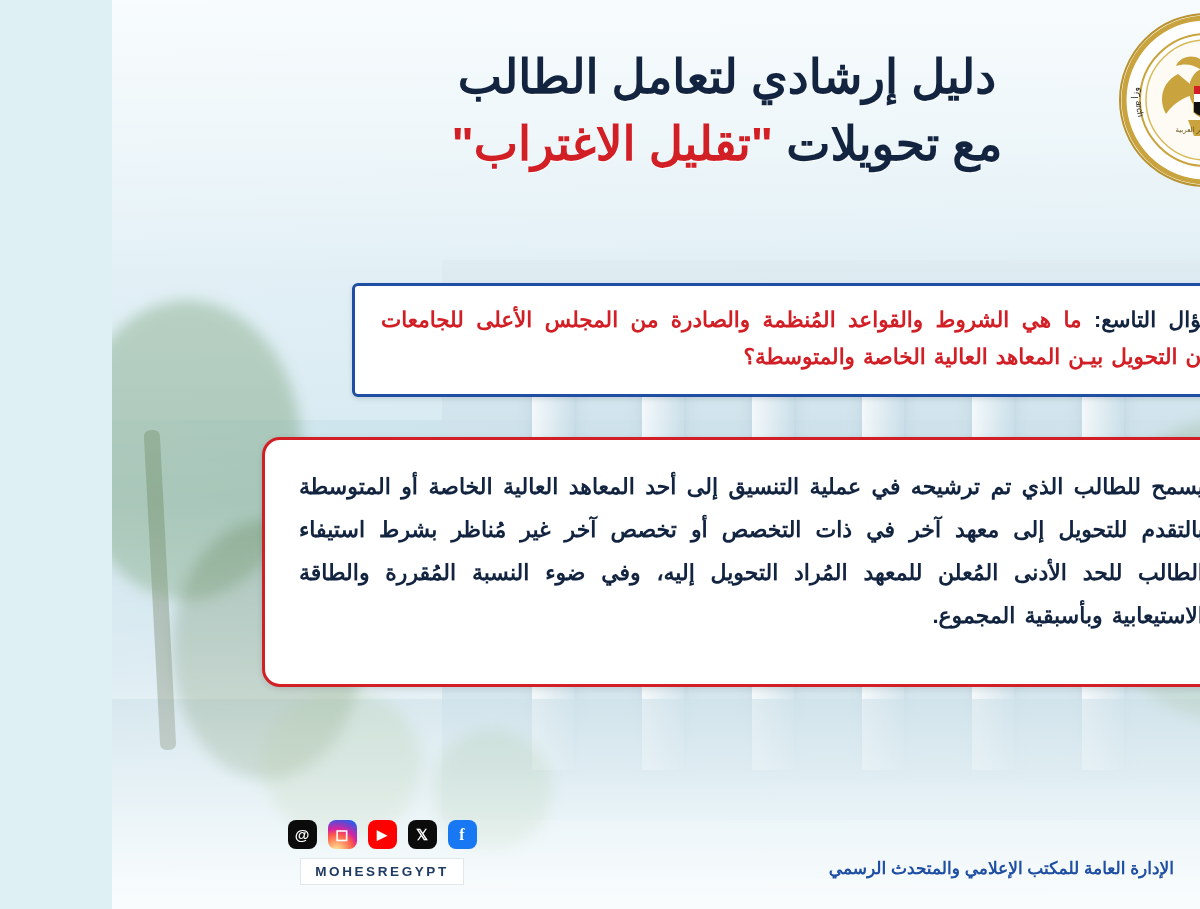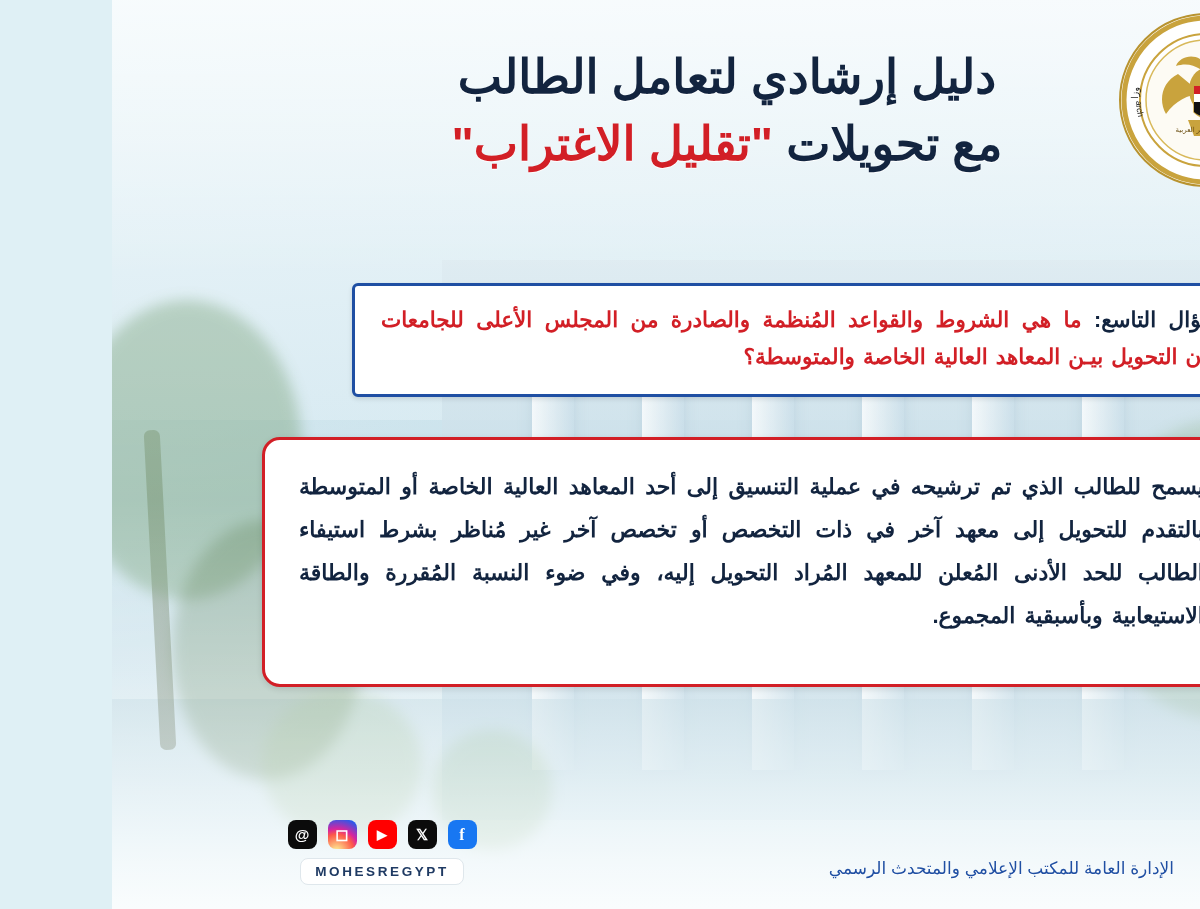--- a/index.html
+++ b/index.html
@@ -217,34 +217,34 @@
   }
   .si.fb { background: #1877f2; font-family: "Liberation Serif", serif; }
   .si.x  { background: #0b0b0b; font-size: 15px; }
   .si.yt { background: #ff0000; font-size: 13px; }
   .si.ig { background: radial-gradient(circle at 30% 107%, #fdf497 0%, #fd5949 45%, #d6249f 60%, #285AEB 90%); }
   .si.th { background: #0b0b0b; font-size: 15px; }
   .handle-pill {
     display: inline-block;
     background: #ffffff;
     border: 1px solid #dfe7ec;
-    border-radius: 8px;
+    border-radius: 0;
     padding: 5px 14px;
     font-size: 13.5px;
     font-weight: bold;
     letter-spacing: 2.6px;
     color: #1f3a63;
     direction: ltr;
   }
   .footer-right {
     position: absolute;
     right: 26px;
     bottom: 30px;
     direction: rtl;
-    font-weight: normal;
+    font-weight: bold;
     font-size: 17px;
     color: #1f4fa3;
     text-shadow: 0 1px 0 rgba(255,255,255,.85);
   }
 </style>
 </head>
 <body>
 
 <div class="poster">
 

